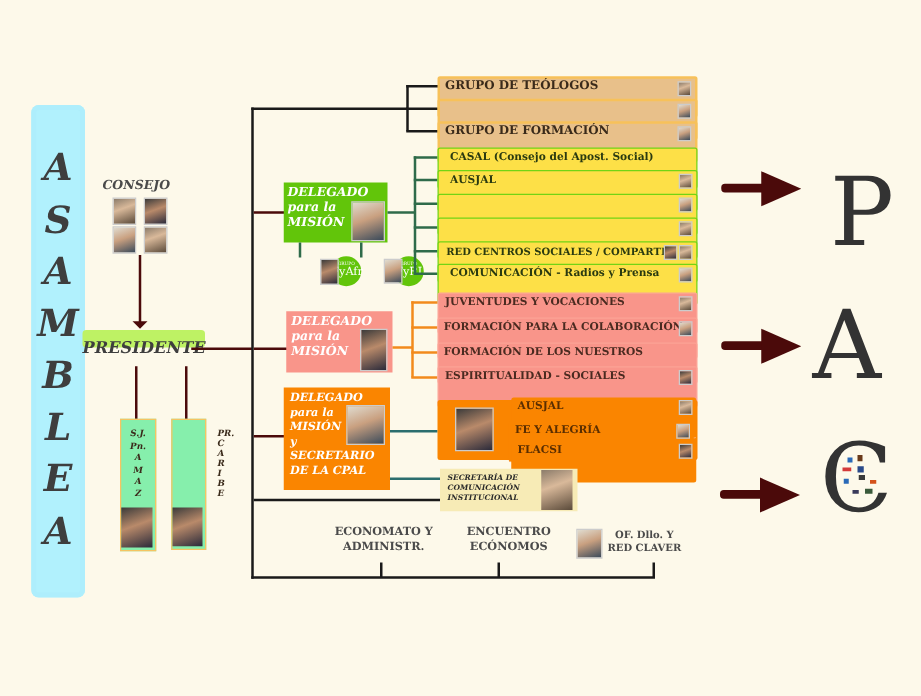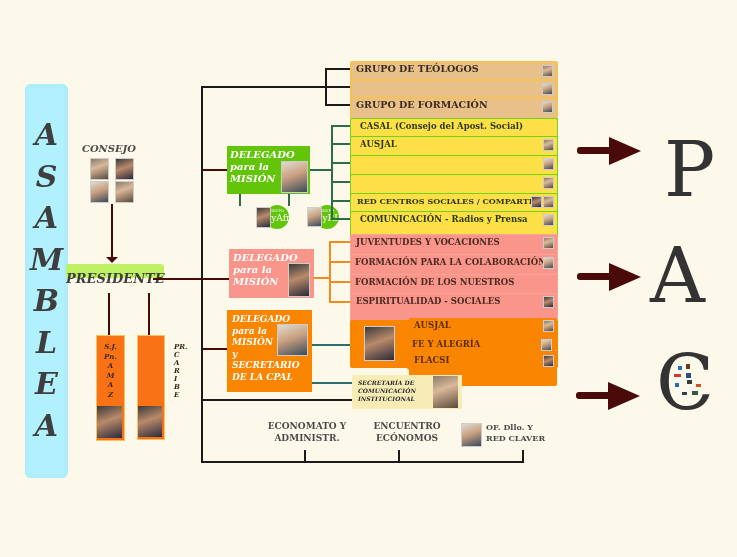--- a/index.html
+++ b/index.html
@@ -13,21 +13,21 @@
   .teal{background:#2b6e6e;}
   .asamblea{left:25px;top:84px;width:43px;height:394px;background:#b1f1fd;border-radius:6px;box-shadow:inset 0 0 0 4px #aeeefc;}
   .asamblea .letter{display:block;text-align:center;font-style:italic;font-weight:bold;font-size:30px;color:#3e3e3e;height:41.5px;line-height:41px;font-family:"DejaVu Serif",serif;}
   .asamblea .letters{padding-top:30px;}
   .consejo-label{left:80px;top:143px;width:58px;text-align:center;font-size:10px;font-weight:bold;font-style:italic;color:#4a4a4a;}
   .photo{position:absolute;border:1px solid #ccc;background:linear-gradient(160deg,#8a7b6a 0%,#d9b99a 40%,#5a4a3a 100%);}
   .photo.b{background:linear-gradient(160deg,#3a3a3a 0%,#b98a6a 45%,#2a2a3a 100%);}
   .photo.c{background:linear-gradient(160deg,#e0dcd0 0%,#c9a080 45%,#3a4a5a 100%);}
   .presidente{left:66px;top:264px;width:98px;height:14px;background:#bef264;border-radius:3px;}
   .presidente span{display:block;text-align:center;line-height:29px;font-size:13px;font-weight:bold;font-style:italic;color:#3e3e3e;}
-  .vbox{background:#f97316;border:1px solid #f5c462;}
+  .vbox{background:#86efac;border:1px solid #f5c462;}
   .vbox .t{font-size:7px;font-weight:bold;font-style:italic;color:#3a2a1a;text-align:center;line-height:9.5px;padding-top:6px;}
   .bar{position:absolute;height:33px;border-radius:2px;font-weight:bold;font-size:9.5px;color:#3a2a1a;line-height:15px;padding-left:4px;box-sizing:border-box;white-space:nowrap;}
   .bar.tan{background:#e8c08a;border:2px solid #f7c15a;line-height:12px;}
   .bar.green{background:#fde047;border:1px solid #72d414;color:#2a3a10;}
   .bar.pink{background:#f9958a;border:1px solid #fba395;color:#4a2a20;}
   .bar.or{background:#fa8500;color:#5a2e00;}
   .bar .mini{position:absolute;right:3px;top:2px;width:9px;height:10px;}
   .del{position:absolute;}
   .del .t{font-weight:bold;font-style:italic;color:#fff;font-size:10px;line-height:12px;}
   .circle{position:absolute;width:24px;height:24px;border-radius:50%;background:#62c50a;color:#fff;text-align:center;margin-left:40px;}
@@ -201,21 +201,21 @@
 
 <div class="bottom-label" style="left:262px;top:420px;width:90px;">
   <div>ECONOMATO Y</div>
   <div>ADMINISTR.</div>
 </div>
 <div class="bottom-label" style="left:362px;top:420px;width:90px;">
   <div>ENCUENTRO</div>
   <div>ECÓNOMOS</div>
 </div>
 <div class="photo c" style="left:461px;top:423px;width:19px;height:22px;"></div>
-<div class="bottom-label" style="left:486px;top:422px;text-align:left;font-size:8px;line-height:11px;">
+<div class="bottom-label" style="left:486px;top:422px;text-align:center;font-size:8px;line-height:11px;">
   <div>OF. Dllo. Y</div>
   <div>RED CLAVER</div>
 </div>
 
 <svg class="arrow" style="left:575px;top:134px;" width="68" height="34">
     <rect x="2" y="13" width="36" height="7" rx="3" fill="#4b0a0a"></rect>
     <polygon points="34,3 66,17 34,31" fill="#4b0a0a"></polygon>
   </svg>
 <svg class="arrow" style="left:575px;top:260px;" width="68" height="34">
     <rect x="2" y="13" width="36" height="7" rx="3" fill="#4b0a0a"></rect>

